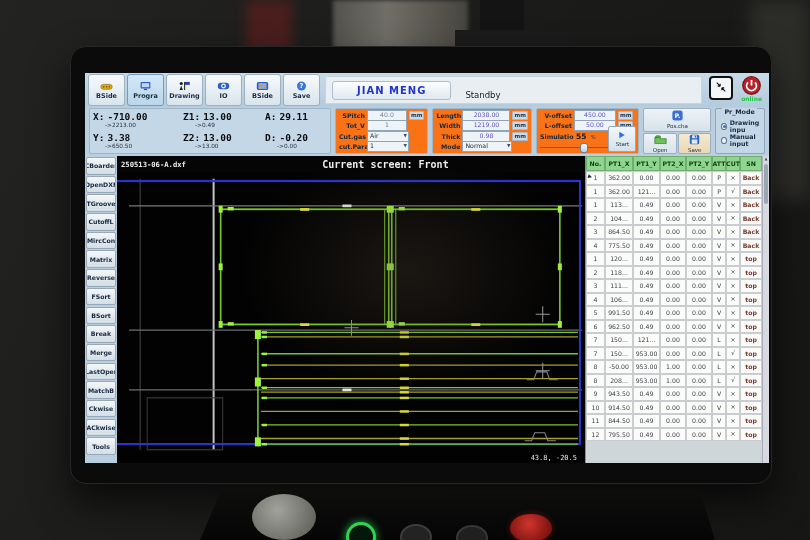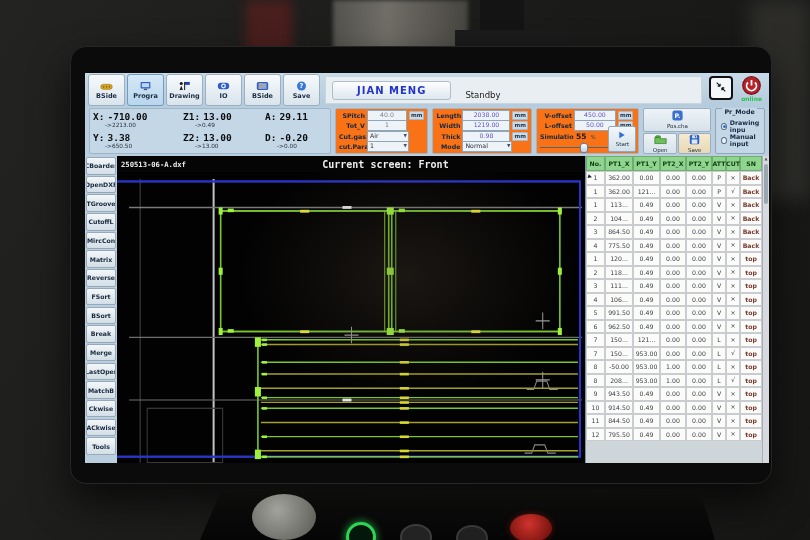--- a/index.html
+++ b/index.html
@@ -523,20 +523,21 @@
               <g stroke="#8a8a8a" fill="none" stroke-width="1">
                 <path d="M407 184 h7 l3 -7 h10 l3 7 h8"></path>
                 <path d="M405 238 h7 l3 -7 h10 l3 7 h8"></path>
               </g>
               <g fill="#e8e8e8">
                 <rect x="224" y="28.8" width="9" height="2.4"></rect>
                 <rect x="224" y="191.8" width="9" height="2.4"></rect>
               </g>
             </svg>
           </div>
+          <div class="canvas-status">43.8, -20.5</div>
           <div class="btoolbar">
             <span id="bt-buttons" style="display:flex;gap:2.5px;">
                 <span class="bt-btn">CutLine</span>
                 <span class="bt-btn">GrooveL</span>
                 <span class="bt-btn">CutoffL</span>
                 <span class="bt-btn">GrooveD</span>
                 <span class="bt-btn active">LineNum</span>
                 <span class="bt-btn">LineDir</span>
                 <span class="bt-btn">Microlen</span>
                 <span class="bt-btn">FSide</span>

